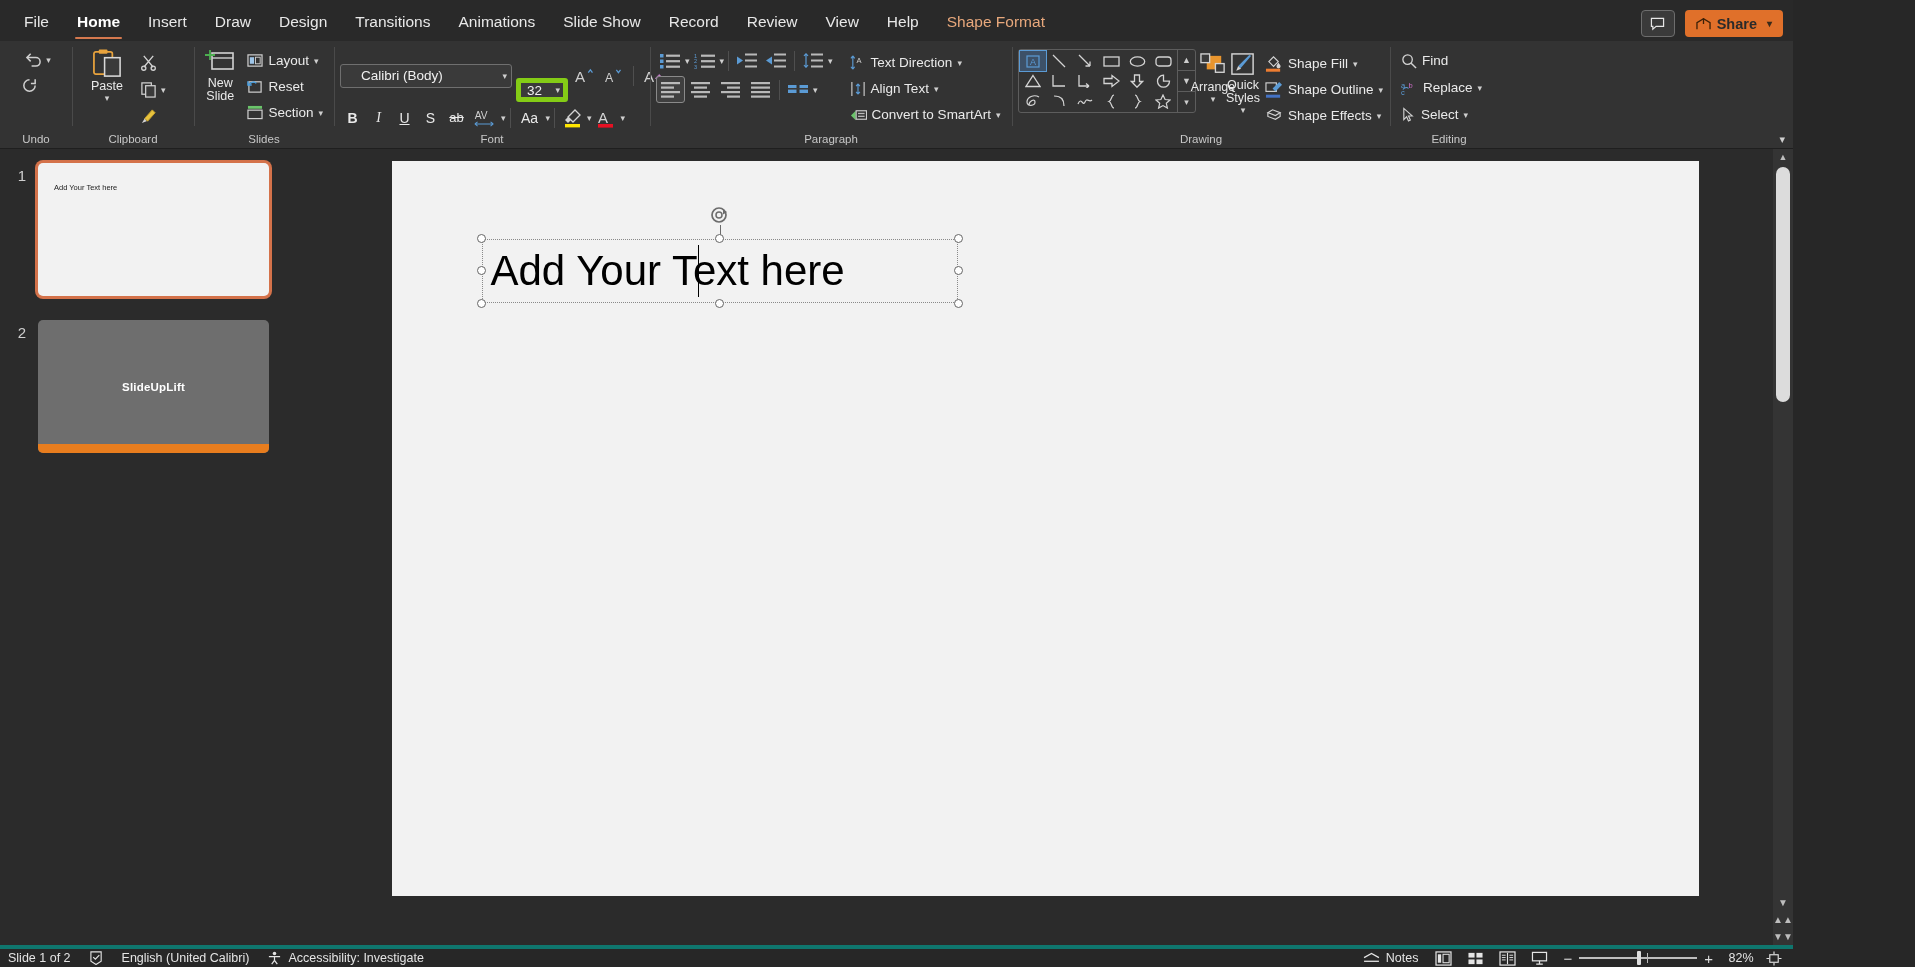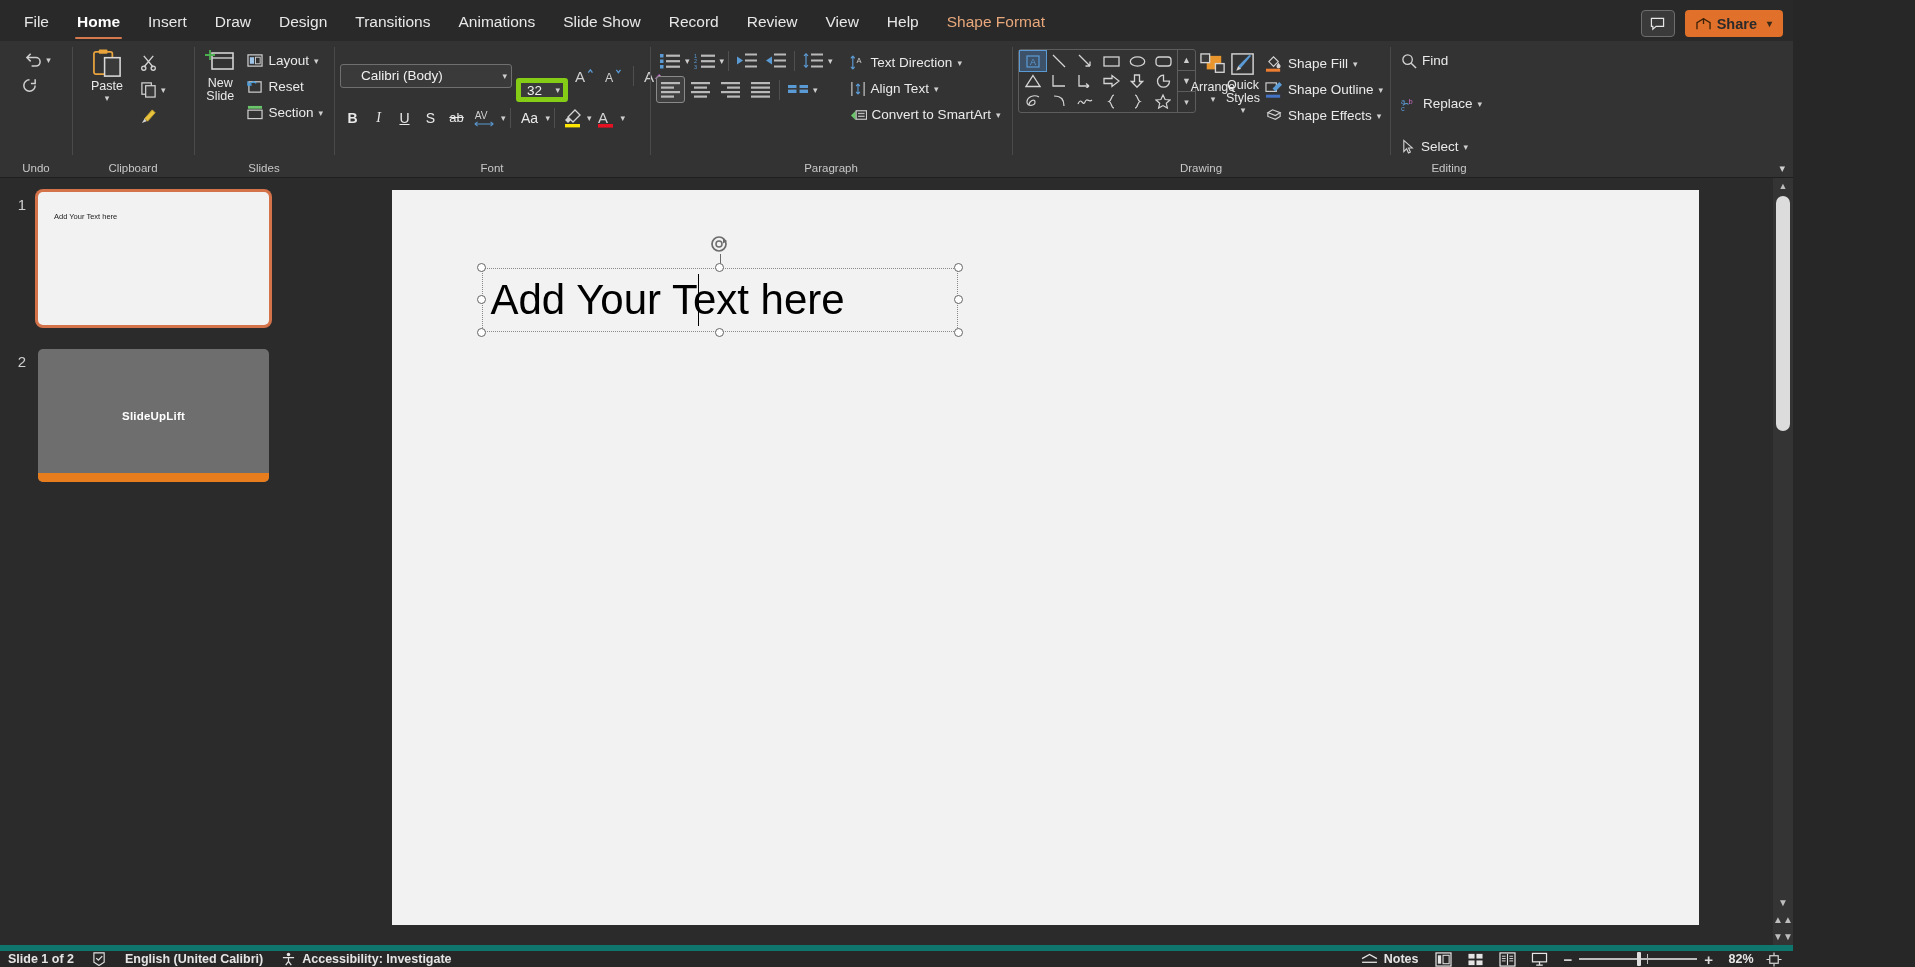--- a/index.html
+++ b/index.html
@@ -149,21 +149,21 @@
   }
   .vs-arrow{ height:16px; display:flex;align-items:center;justify-content:center;font-size:9px;color:#bdbdbd; }
   .vs-track{ flex:1; width:100%; position:relative; }
   .vs-thumb{ position:absolute; left:3px; right:3px; top:2px; height:235px; background:#dcdcdc; border-radius:7px; }
   .vs-bottom{ display:flex;flex-direction:column; align-items:center; }
   .vs-bottom div{ height:17px; display:flex;align-items:center;justify-content:center;font-size:10px;color:#bdbdbd; }
 
   
   .status{
     flex:0 0 22px; height:22px; background:#272727; display:flex; align-items:center;
-    padding:0 6px 0 8px; font-size:12.5px; color:#e4e4e4; border-top:6px solid #0f766e;font-weight:bold;
+    padding:0 6px 0 8px; font-size:12.5px; color:#e4e4e4; border-top:4px solid #0f766e;
   }
   .st-item{ display:flex; align-items:center; gap:6px; padding:0 9px; height:20px; border-radius:2px; white-space:nowrap; }
   .status-right{ margin-left:auto; display:flex; align-items:center; }
   .viewbtn{ width:32px;height:20px;display:flex;align-items:center;justify-content:center;border-radius:2px; }
   .zoom-slider{ display:flex; align-items:center; gap:7px; padding:0 8px; }
   .zs-track{ width:118px; height:2px; background:#bdbdbd; position:relative; }
   .zs-mid{ position:absolute; left:68px; top:-4px; width:1px; height:10px; background:#bdbdbd; }
   .zs-knob{ position:absolute; left:58px; top:-6px; width:4px; height:14px; background:#dedede; border-radius:1px; }
   .zs-sign{ font-size:15px; color:#dcdcdc; line-height:1; }
   .zoom-pct{ width:40px; text-align:center; font-size:12.5px; }
@@ -661,21 +661,21 @@
             </svg>
             <span>Shape Effects</span>
             <span class="chev">▾</span>
           </div>
         </div>
       </div>
       <div class="grp-label">Drawing</div>
     </div>
 
     <div class="grp" style="width:118px">
-      <div class="grp-body stack" style="gap:18px;padding-top:3px">
+      <div class="grp-body stack" style="gap:2px;padding-top:3px">
         <div class="rowbtn">
           <svg width="16" height="16" viewBox="0 0 17 17">
             <circle cx="7" cy="7" r="5" fill="none" stroke="#d4d4d4" stroke-width="1.4"></circle>
             <path d="M10.8 10.8L16 16" stroke="#d4d4d4" stroke-width="1.5"></path>
           </svg>
           <span>Find</span>
         </div>
         <div class="rowbtn">
           <svg width="17" height="16" viewBox="0 0 18 17">
             <text x="0" y="8" font-size="8" fill="#5b9bd5" font-family="Liberation Sans">a</text>

